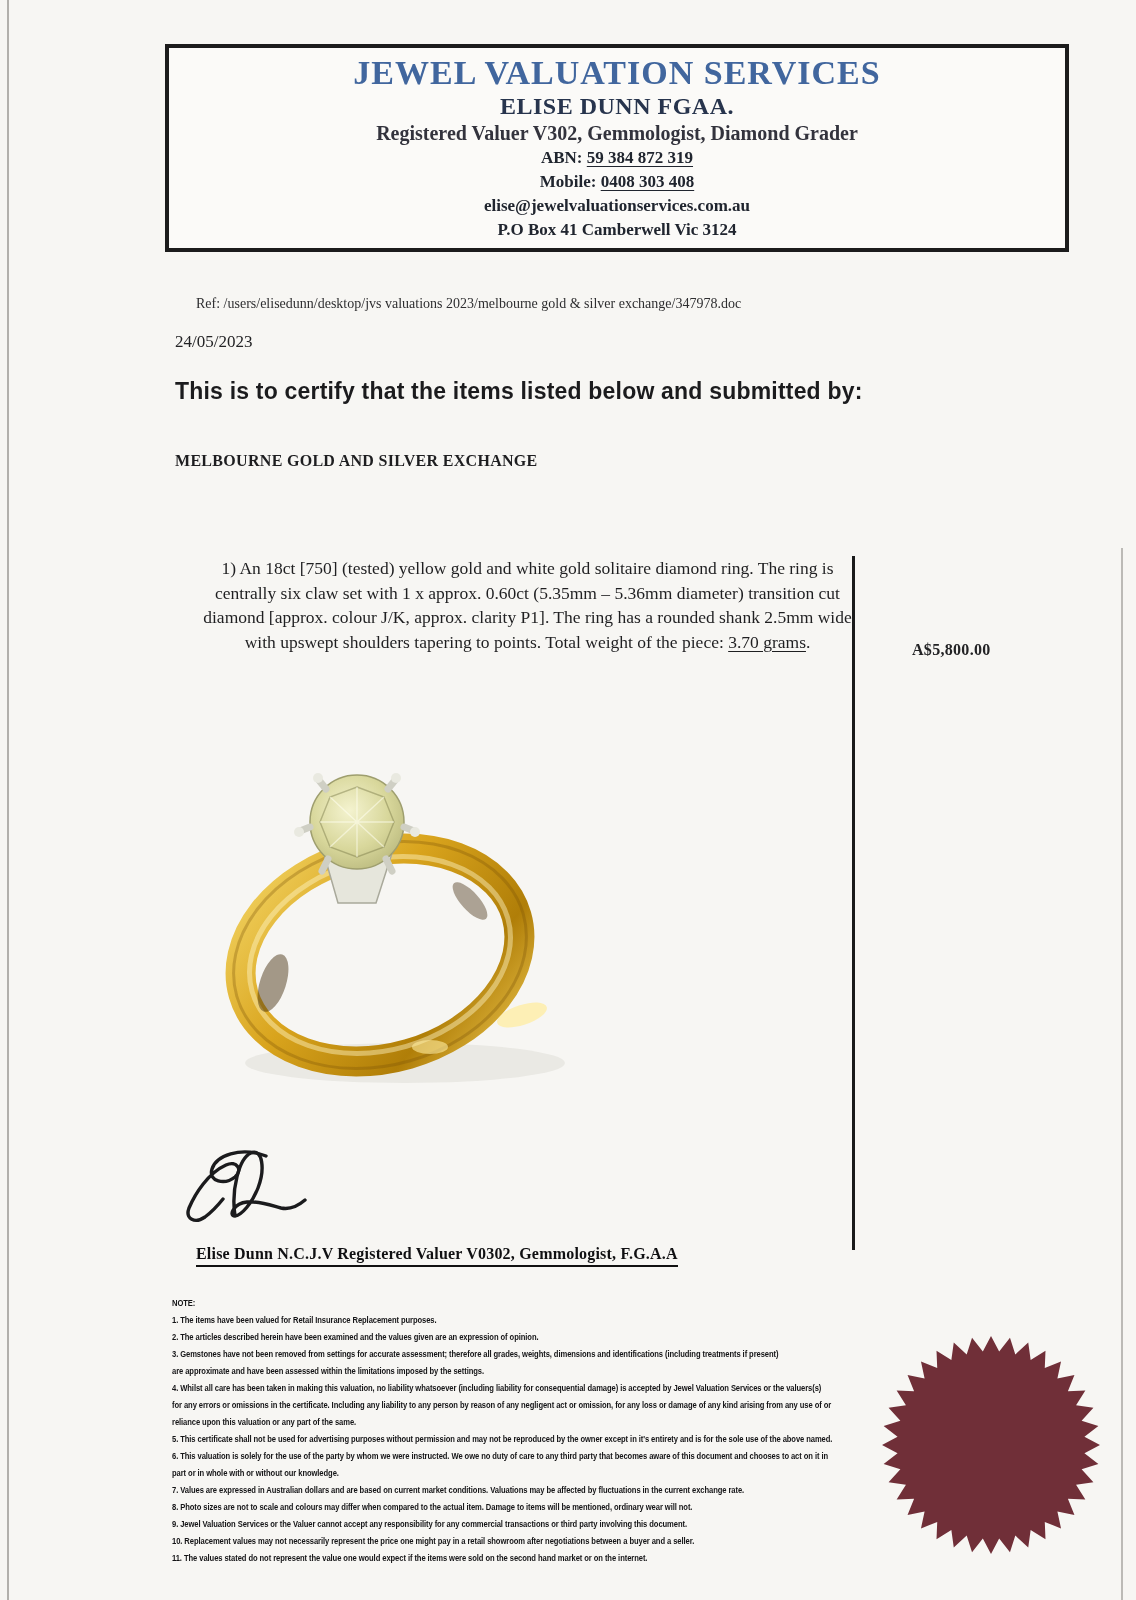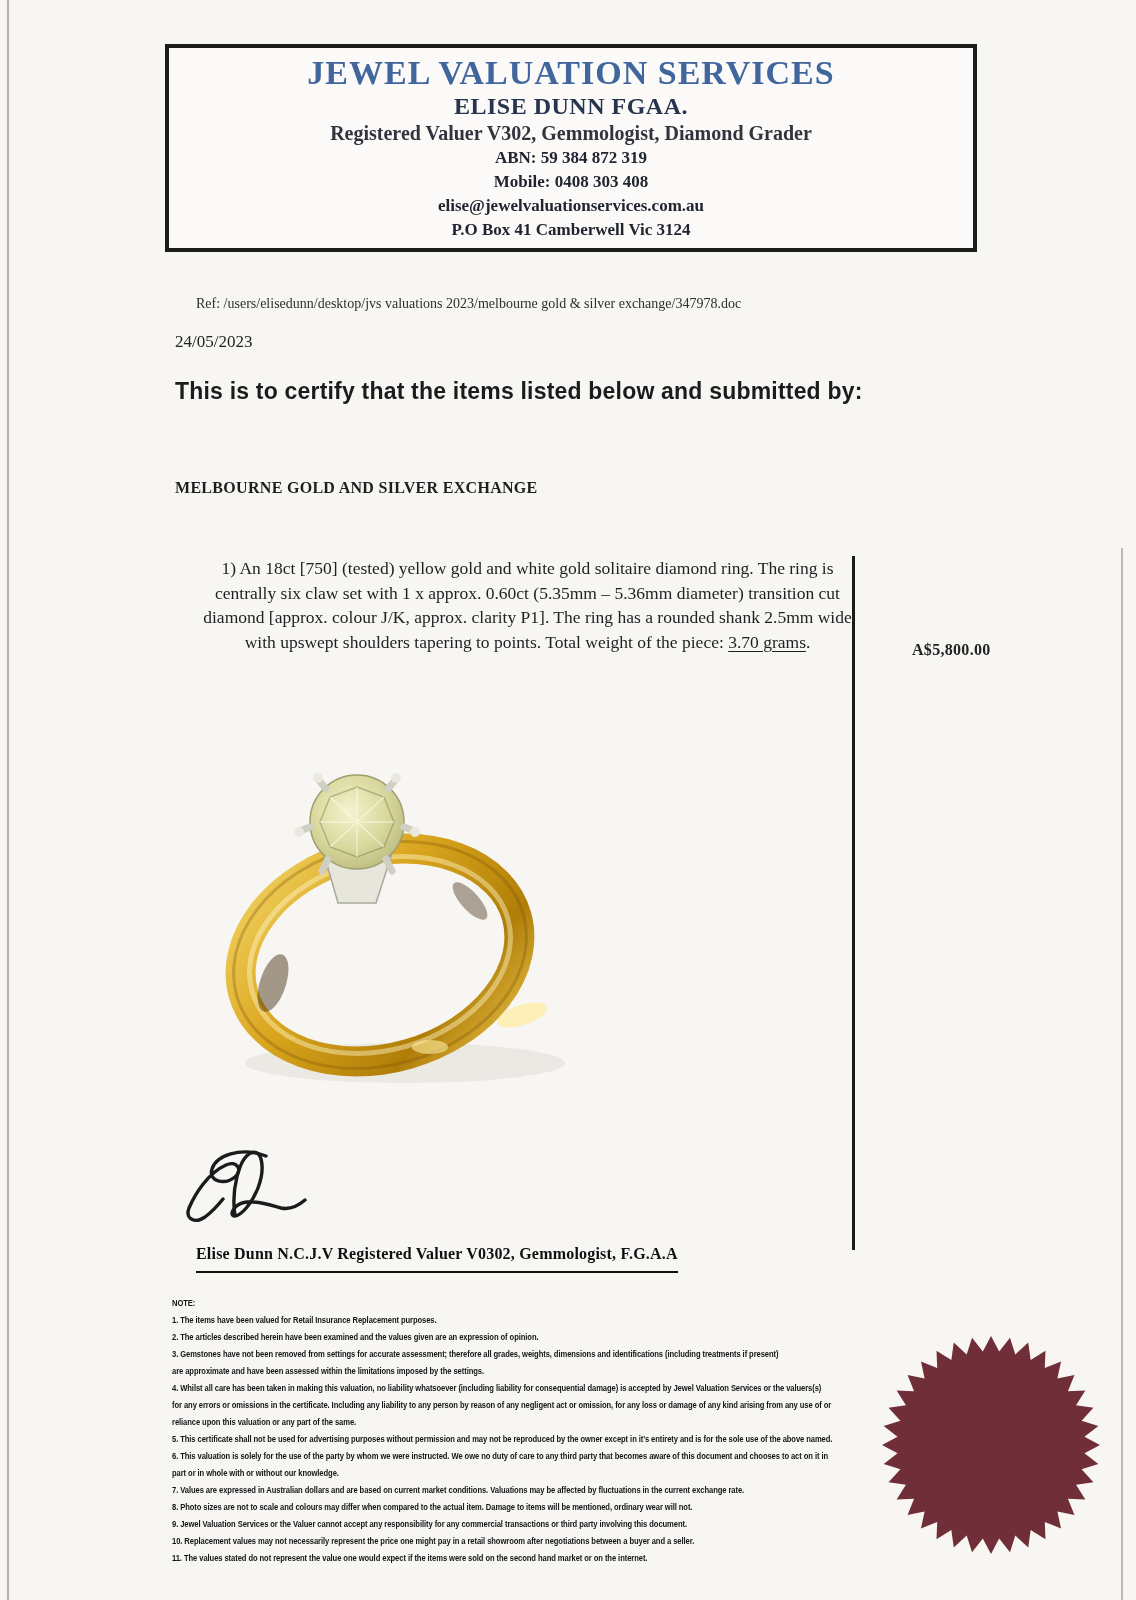--- a/index.html
+++ b/index.html
@@ -10,63 +10,63 @@
     position:relative;
     color:#1d1d1f;
     overflow:hidden;
   }
   .page { position:absolute; inset:0; background:#f7f6f3; }
   .scan-edge-left  { position:absolute; left:7px;   top:0; width:2px; height:1600px; background:#b2b0ac; }
   .scan-edge-right { position:absolute; left:1121px; top:548px; width:2px; height:1052px; background:#bcbab6; }
 
   
   .header-box {
-    position:absolute; left:165px; top:44px; width:812px; height:208px;
+    position:absolute; left:165px; top:44px; width:904px; height:208px;
     border:4px solid #1c1c1c; background:#fbfaf8;
     display:flex; flex-direction:column; align-items:center; justify-content:center;
     gap:2px; text-align:center;
   }
   .hb-title   { font-size:34px; font-weight:bold; color:#41669e; letter-spacing:1px; line-height:1.05; }
   .hb-sub     { font-size:24px; font-weight:bold; color:#27344d; letter-spacing:0.5px; }
   .hb-line3   { font-size:20px; font-weight:bold; color:#33333d; }
   .hb-contact { font-size:17px; font-weight:bold; color:#20252f; line-height:1.3; }
-  .u  { text-underline-offset:3px; }
+  .u  { text-decoration:underline; text-underline-offset:3px; }
   .uu { text-underline-offset:3px; }
 
   
   .ref-line { position:absolute; left:175px; top:296px; font-size:14px; color:#2e2e30;margin-left:21px; }
   .date-line{ position:absolute; left:175px; top:332px; font-size:17px; color:#232325; }
 
   
   .certify-heading {
     position:absolute; left:175px; top:378px; width:900px;
     font-family:"Liberation Sans", sans-serif; font-weight:bold;
     font-size:23px; color:#1b1b1d; letter-spacing:0.2px;
   }
-  .client-name { position:absolute; left:175px; top:452px; font-size:16px; font-weight:bold; color:#1e1e20; letter-spacing:0.3px;margin-top:27px; }
+  .client-name { position:absolute; left:175px; top:452px; font-size:16px; font-weight:bold; color:#1e1e20; letter-spacing:0.3px; }
   .inspected-line { position:absolute; left:175px; top:497px; font-size:18px; color:#222224; }
   .inspected-line .sup { vertical-align:super; font-size:60%; font-weight:bold; }
   .purpose-word { font-size:23px; font-weight:bold; font-style:italic; color:#2e8b57; letter-spacing:0.5px; }
 
   
   .item-desc {
     position:absolute; left:200px; top:556px; width:655px;
     font-size:17.5px; line-height:24.5px; color:#1f1f21; text-align:center;
   }
   .weight-underline { text-decoration:underline; text-underline-offset:3px; }
   .divider-vertical { position:absolute; left:852px; top:556px; width:3px; height:694px; background:#1a1a1a; }
   .item-value { position:absolute; left:912px; top:641px; font-size:16px; font-weight:bold; color:#232325; letter-spacing:0.3px; }
 
   
   .ring-photo { position:absolute; left:170px; top:715px; width:500px; height:390px; }
   .signature  { position:absolute; left:178px; top:1144px; width:150px; height:100px; }
   .sig-name {
     position:absolute; left:196px; top:1245px;
     font-size:16px; font-weight:bold; color:#101012;
-    border-bottom:2px solid #111; padding-bottom:8px; letter-spacing:0.2px;
+    border-bottom:2px solid #111; padding-bottom:2px; letter-spacing:0.2px;
   }
 
   
   .notes { position:absolute; left:172px; top:1294px; width:700px; font-family:"Liberation Sans", sans-serif; }
   .note-line {
     font-size:9.5px; font-weight:bold; color:#141416;
     letter-spacing:-0.1px; line-height:17px; white-space:nowrap;
     transform:scaleX(0.8); transform-origin:0 50%;
   }
 

